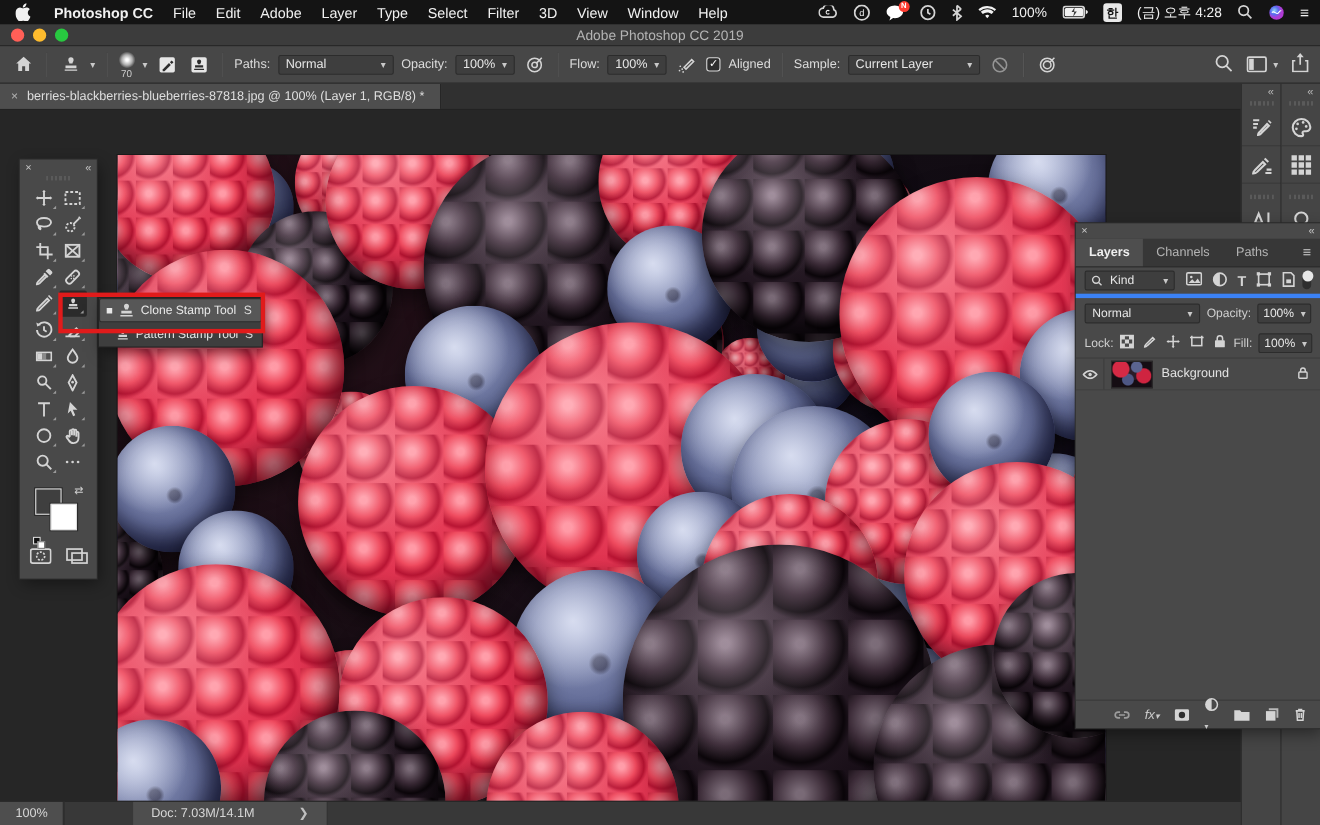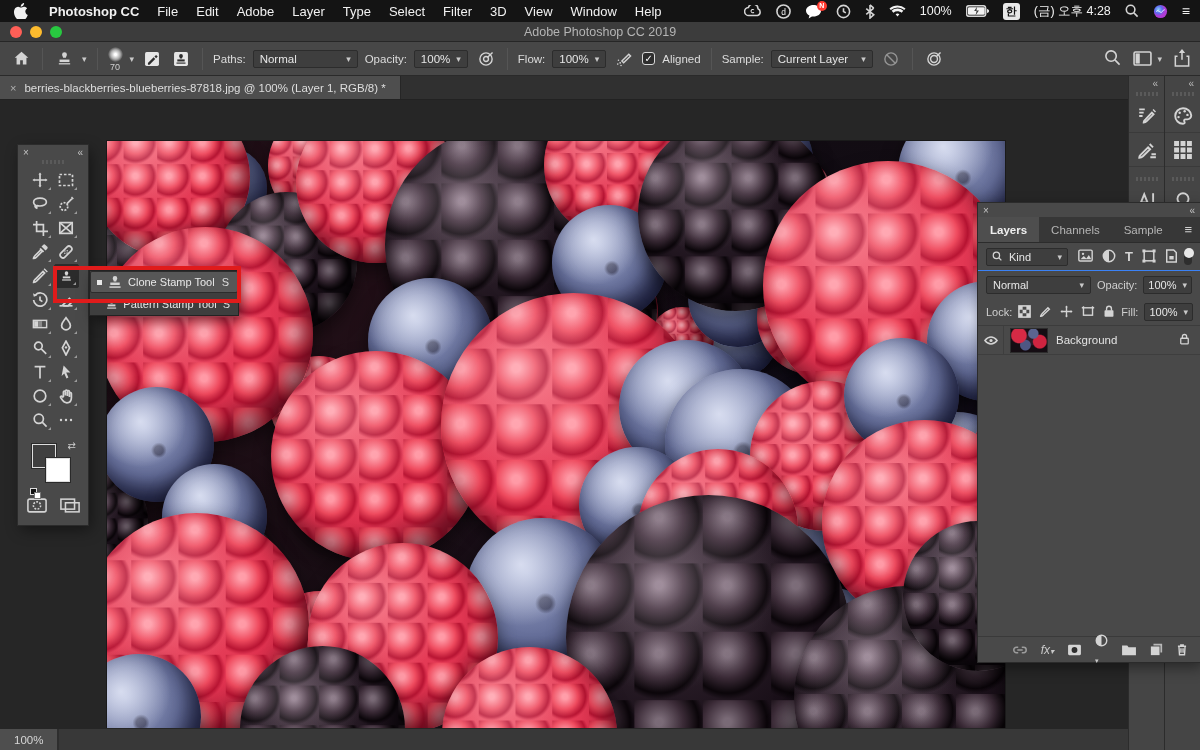--- a/index.html
+++ b/index.html
@@ -118,21 +118,21 @@
     border:4px solid #e01b1b; z-index:7; }
 
   
   #layers { position:absolute; left:978px; top:127px; width:222px; height:459px; z-index:5;
     display:flex; flex-direction:column; }
   .lp-tabs { display:flex; background:#373737; align-items:stretch; height:26px; border-bottom:1px solid #2c2c2c;}
   .lp-tab { padding:0 12px; display:flex; align-items:center; color:#b5b5b5; font-size:11.5px; }
   .lp-tab.active { background:#4e4e4e; color:#efefef; font-weight:bold; }
   .lp-tabs .menu { margin-left:auto; color:#cfcfcf; padding:0 8px; display:flex; align-items:center; font-size:13px;}
   .lp-row { display:flex; align-items:center; gap:6px; padding:0 8px; color:#cfcfcf; font-size:11px; }
-  .lp-filter { height:28px; border-bottom:1px solid #3b82f6; }
+  .lp-filter { height:28px; border-bottom:4px solid #3b82f6; }
   .lp-filter .icons { display:flex; gap:9px; align-items:center; margin-left:4px; color:#d5d5d5;}
   .toggle { width:10px; height:16px; background:#2e2e2e; border-radius:6px; margin-left:auto; position:relative;}
   .toggle i { position:absolute; left:0px; top:-1px; width:10px; height:10px; border-radius:50%; background:#e8e8e8;}
   .lp-blend { height:28px; }
   .lp-lock { height:27px; border-bottom:1px solid #3c3c3c;}
   .lock-icons { display:flex; gap:8px; align-items:center; color:#d5d5d5;}
   .lay-list { }
   .lay-row { height:29px; display:flex; align-items:center; border-bottom:1px solid #3e3e3e; color:#e2e2e2; font-size:11.5px;}
   .lay-row.sel { background:#6d6d6d; }
   .eye-cell { width:26px; align-self:stretch; display:flex; align-items:center; justify-content:center;
@@ -328,21 +328,21 @@
         <circle cx="6" cy="16" r="1" class="fl"></circle>
         <circle cx="4" cy="13" r="0.9" class="fl"></circle>
         <circle cx="3.2" cy="17.5" r="0.9" class="fl"></circle>
         <circle cx="7" cy="19" r="0.9" class="fl"></circle>
       </svg>
     </span>
   <span class="chk">✓</span>
   <span>Aligned</span>
   <span class="vsep"></span>
   <span>Sample:</span>
-  <span class="sel" style="width:102px">
+  <span class="sel" style="width:120px">
     <span>Current Layer</span>
       <span class="car" style="margin-left:auto">▾</span>
   </span>
   <span class="obar-icon" style="opacity:.55">
       <svg width="18" height="18" viewBox="0 0 22 22">
         <circle cx="11" cy="11" r="7.5" class="st"></circle>
         <path class="st" d="M5.5 5.5l11 11"></path>
       </svg>
     </span>
   <span class="vsep"></span>
@@ -769,21 +769,21 @@
   <div id="redrect"></div>
 
   <div id="layers" class="panel">
     <div class="panel-head">
       <span>×</span>
       <span>«</span>
     </div>
     <div class="lp-tabs" id="lp-tabs">
         <div class="lp-tab active">Layers</div>
         <div class="lp-tab">Channels</div>
-        <div class="lp-tab">Sample</div>
+        <div class="lp-tab">Paths</div>
         <span class="menu">≡</span>
       </div>
     <div class="lp-row lp-filter">
       <span class="sel" style="width:100px;padding:2px 5px">
         <svg width="11" height="11" viewBox="0 0 15 15">
             <circle cx="6" cy="6" r="4.3" class="st" stroke-width="1.6"></circle>
             <path class="st" stroke-width="1.6" d="M9.2 9.2l3.6 3.6"></path>
           </svg>
         <span>Kind</span>
           <span class="car" style="margin-left:auto">▾</span>
@@ -906,14 +906,18 @@
             <path class="st" stroke-width="1.1" d="M5.7 6.5v5.5M8.3 6.5v5.5"></path>
           </svg>
         </span>
     </div>
   </div>
 
   <div id="statusbar">
     <div class="cell-zoom">
       <span>100%</span>
     </div>
+    <div class="cell-doc">
+      <span>Doc: 7.03M/14.1M</span>
+      <span class="chev">❯</span>
+    </div>
   </div>
 </div>
 
 </body></html>

